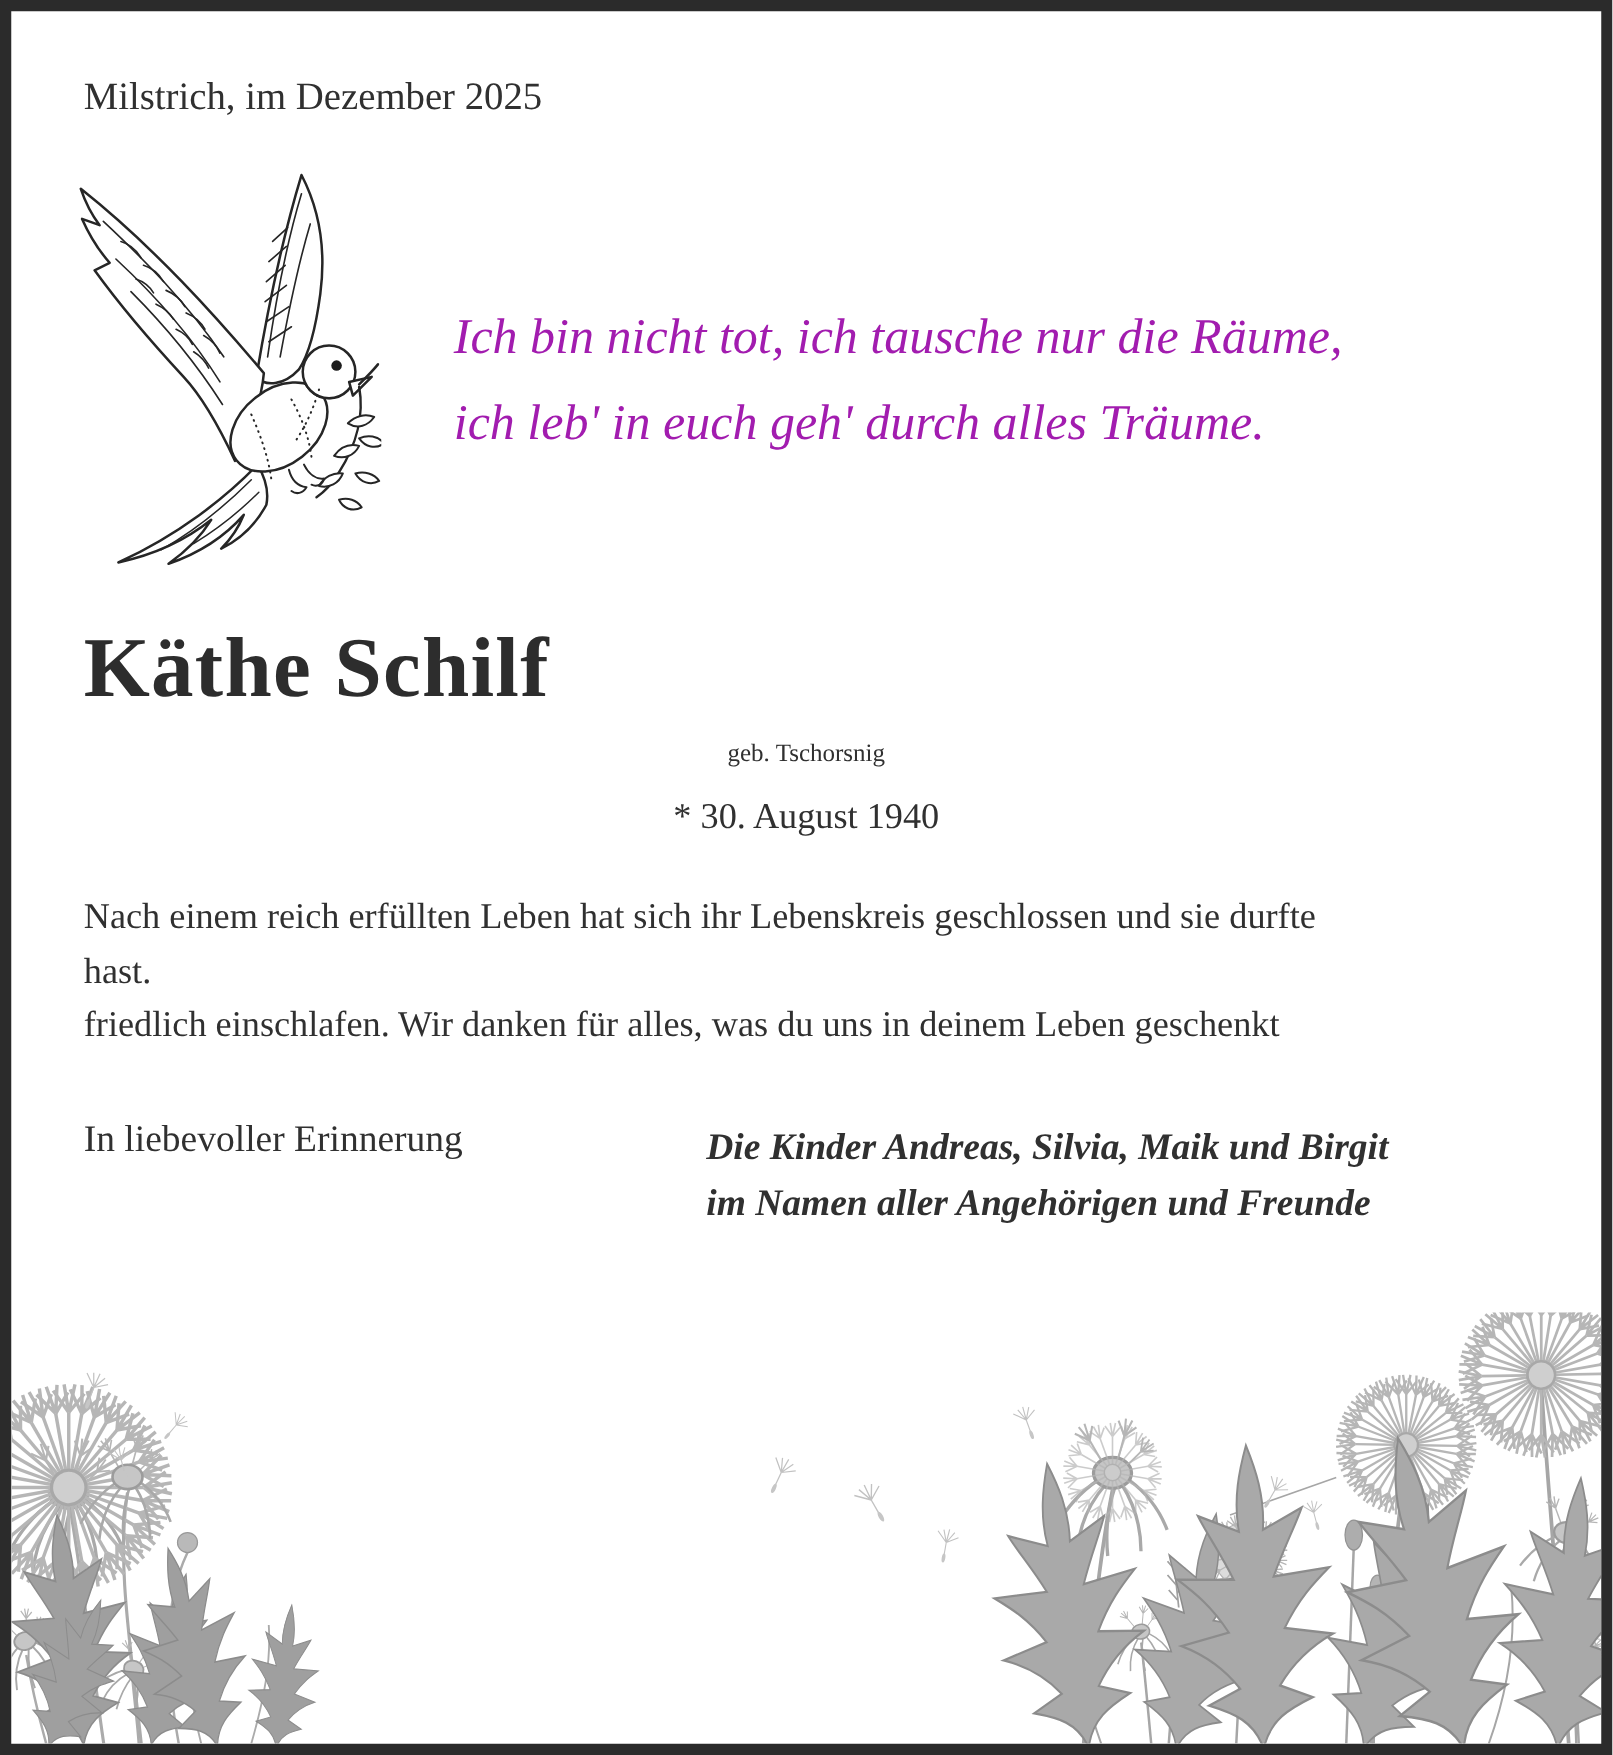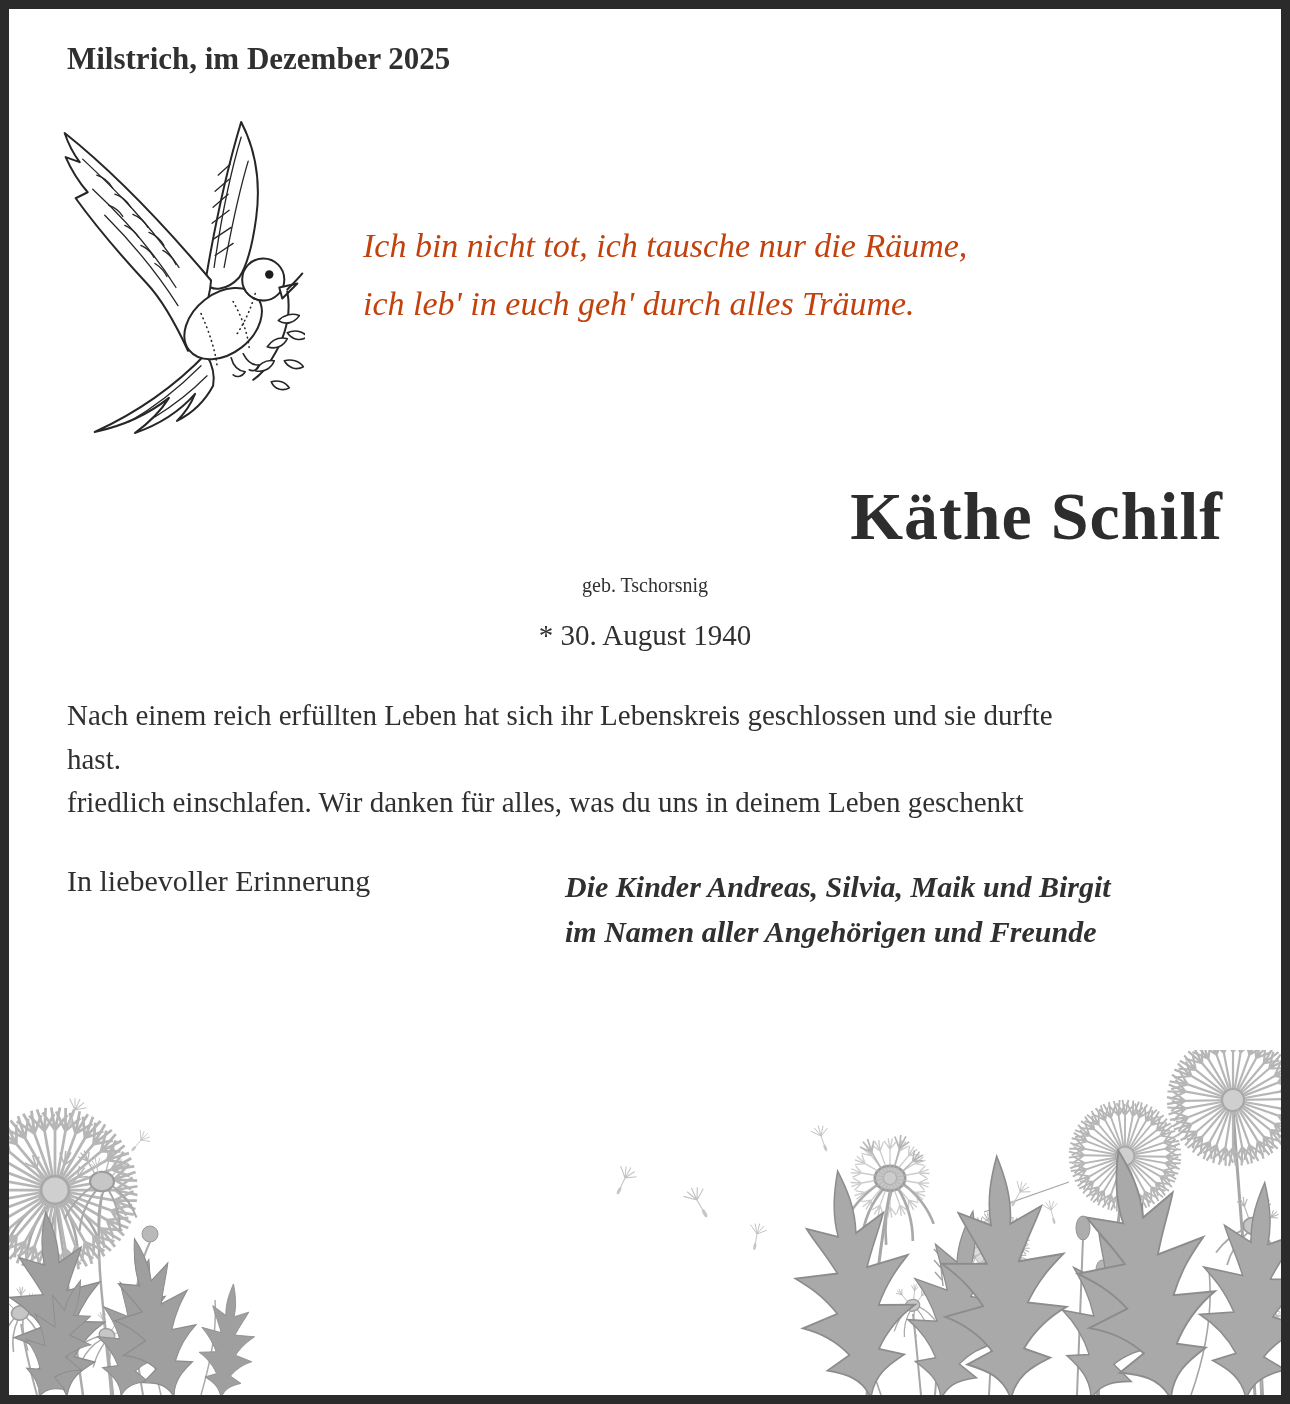--- a/index.html
+++ b/index.html
@@ -7,31 +7,31 @@
     position:relative;
     width:1290px; height:1404px;
     box-sizing:border-box;
     border:9px solid #2b2b2b;
     background:#ffffff;
     overflow:hidden;
     font-family:"Liberation Serif", serif;
     color:#303030;
   }
   .content { position:relative; z-index:2; padding:0 58px; }
-  .dateline { padding-top:32px; font-size:31px; white-space:nowrap;font-weight:bold; }
+  .dateline { padding-top:50px; font-size:31px; white-space:nowrap; }
   .dove-row { margin-top:40px; display:flex; align-items:flex-start; margin-left:-6px; }
   .dove-art { width:244px; height:326px; flex:0 0 auto; }
-  .quote { margin:100px 0 0 58px; font-style:italic; font-size:34px; line-height:1.72; color:#c2410c; }
+  .quote { margin:100px 0 0 58px; font-style:italic; font-size:40px; line-height:1.72; color:#a21caf; }
   .intro { margin-top:54px; font-size:30px; white-space:nowrap; }
-  .name { margin:34px 0 0 0; font-size:68px; font-weight:bold; text-align:right; letter-spacing:1px; color:#2d2d2d; }
+  .name { margin:34px 0 0 0; font-size:68px; font-weight:bold; text-align:left; letter-spacing:1px; color:#2d2d2d; }
   .maiden { margin-top:18px; font-size:20px; text-align:center; }
   .birth { margin-top:22px; font-size:29px; text-align:center; }
   .bodytext { margin-top:42px; font-size:29px; line-height:1.5; }
   .bodytext div { white-space:nowrap; }
-  .closing { margin-top:39px; display:flex; font-size:30px; }
+  .closing { margin-top:52px; display:flex; font-size:30px; }
   .closing-left { width:498px; flex:0 0 auto; }
   .closing-right { font-weight:bold; line-height:1.53;font-style:italic; }
   .closing-right div { white-space:nowrap; }
   .meadow { position:absolute; left:0; bottom:0; width:1272px; height:345px; z-index:1; }
 </style>
 </head>
 <body>
 
 <div class="page">
 

